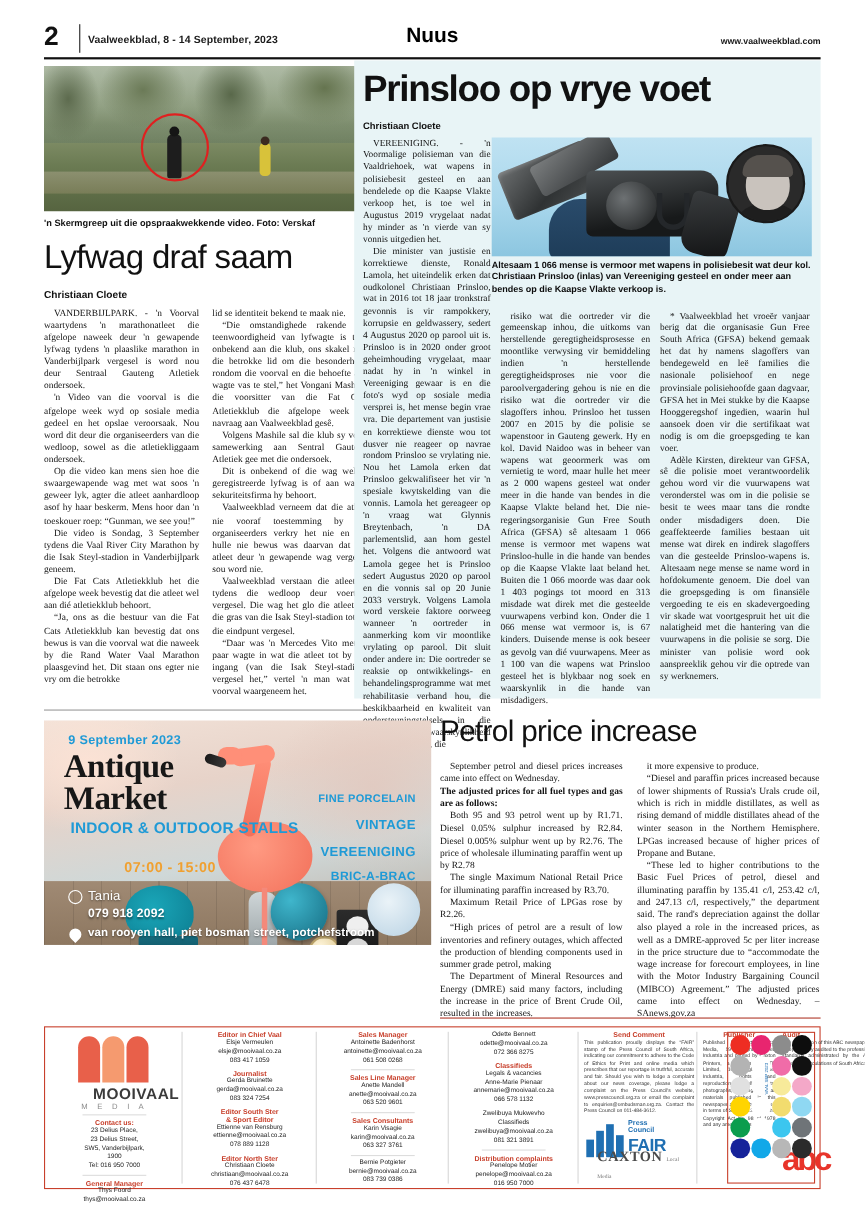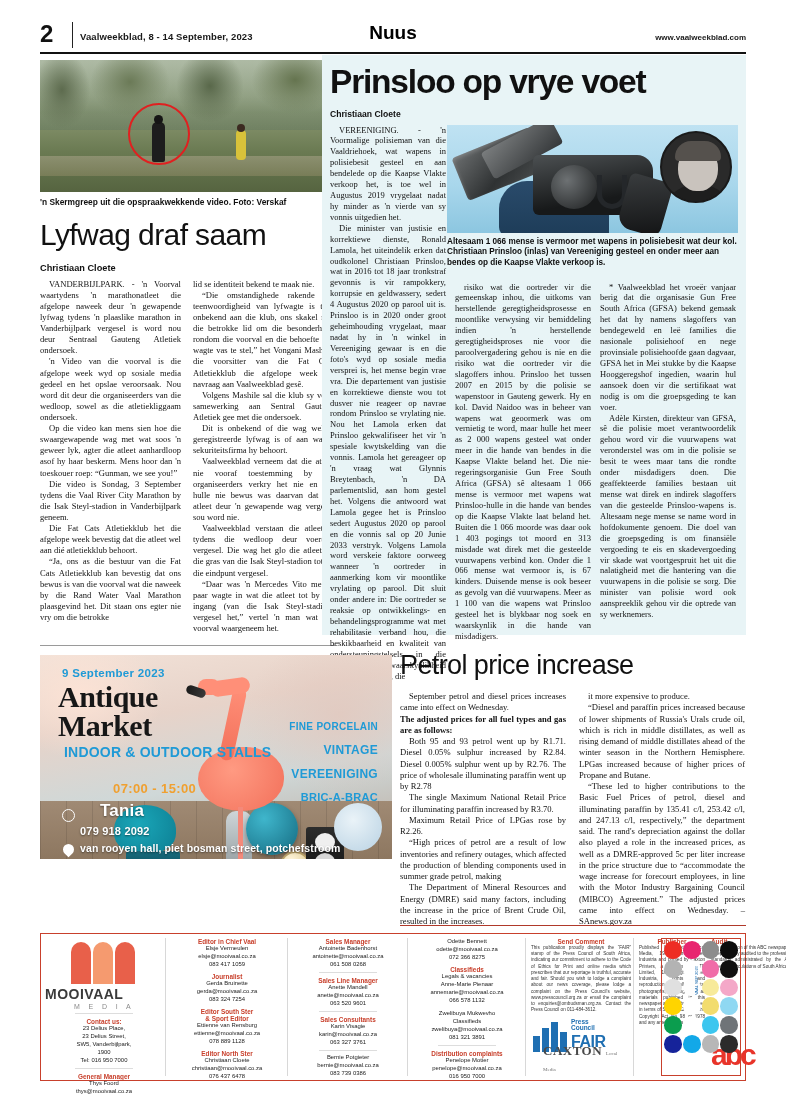--- a/index.html
+++ b/index.html
@@ -171,21 +171,21 @@
   .camera:after{ content:""; position:absolute; left:9px; top:26px; width:20px; height:18px;
      border-radius:50%; background:#d8d8d8; }
   .clock { position:absolute; left:240px; top:196px; width:30px; height:30px;
      background:radial-gradient(circle at 35% 30%,#fff6dd,#d9c183); border-radius:50%;
      border:2px solid #b8a068;}
   .lamp { position:absolute; left:186px; top:156px; width:26px; height:64px;
      background:linear-gradient(180deg,#cfd6d8,#8e979a); border-radius:10px 10px 3px 3px; }
   .crest { position:absolute; right:10px; bottom:8px; width:48px; height:48px;
      border-radius:50%; background:radial-gradient(circle at 40% 35%,#eaf3f8,#b9d2e3); }
   .ad-contact { position:absolute; left:20px; bottom:38px; font-family:"Liberation Sans",sans-serif;
-     font-weight:bold; font-size:17px; color:#ffffff; letter-spacing:.2px; text-shadow:0 1px 2px rgba(0,0,0,.5);margin-left:20px;}
+     font-weight:normal; font-size:12px; color:#ffffff; letter-spacing:.2px; text-shadow:0 1px 2px rgba(0,0,0,.5);}
   .ad-phone { position:absolute; left:20px; bottom:22px; font-family:"Liberation Sans",sans-serif;
      font-weight:bold; font-size:11px; color:#ffffff; letter-spacing:.2px; text-shadow:0 1px 2px rgba(0,0,0,.5);}
   .ad-addr { position:absolute; left:20px; bottom:5px; font-family:"Liberation Sans",sans-serif;
      font-weight:bold; font-size:10.5px; color:#ffffff; letter-spacing:.1px; text-shadow:0 1px 2px rgba(0,0,0,.5);}
   .ic-wa { position:absolute; left:2px; bottom:37px; width:13px; height:13px; border:1.6px solid #fff;
      border-radius:50%; }
   .ic-pin { position:absolute; left:3px; bottom:4px; width:11px; height:11px; background:#fff;
      border-radius:50% 50% 50% 0; transform:rotate(-45deg); }
 
   
@@ -203,21 +203,21 @@
      border:1.4px solid #c8402c; background:#fff; }
   .fb-col { position:absolute; top:0; height:146px; }
   .vsep { position:absolute; top:4px; width:1px; height:138px; background:#d8d8d8; }
   .logo-m { position:relative; width:74px; height:44px; margin:6px auto 0 auto; }
   .logo-m .l1 { position:absolute; left:4px; top:2px; width:20px; height:42px;
      background:#e8604a; border-radius:10px 10px 0 0; }
   .logo-m .l2 { position:absolute; left:26px; top:2px; width:20px; height:42px;
      background:#f59a6f; border-radius:10px 10px 0 0; }
   .logo-m .l3 { position:absolute; left:48px; top:2px; width:20px; height:42px;
      background:#e8604a; border-radius:10px 10px 0 0; }
-  .logo-txt { text-align:left; font-family:"Liberation Sans",sans-serif; font-weight:bold;
+  .logo-txt { text-align:right; font-family:"Liberation Sans",sans-serif; font-weight:bold;
      font-size:14px; color:#3a3a3a; letter-spacing:.5px; margin-top:2px; }
   .logo-sub { text-align:center; font-family:"Liberation Sans",sans-serif; font-size:7px;
      color:#8a8a8a; letter-spacing:3.4px; margin-top:1px; }
   .fhead { font-family:"Liberation Sans",sans-serif; font-weight:bold; font-size:6.4px;
      color:#c8402c; text-align:center; margin-top:4px; }
   .fline { font-family:"Liberation Sans",sans-serif; font-size:5.9px; color:#222;
      text-align:center; line-height:1.35; }
   .fsmall { font-family:"Liberation Sans",sans-serif; font-size:4.6px; color:#333;
      line-height:1.36; text-align:justify; }
   .fdivider { width:58px; height:1px; background:#ddd; margin:3px auto; }

